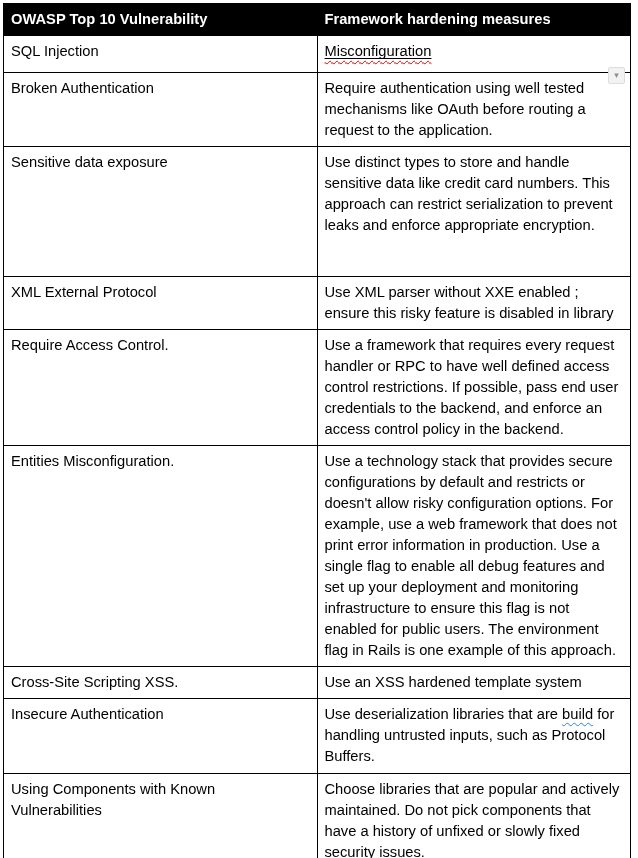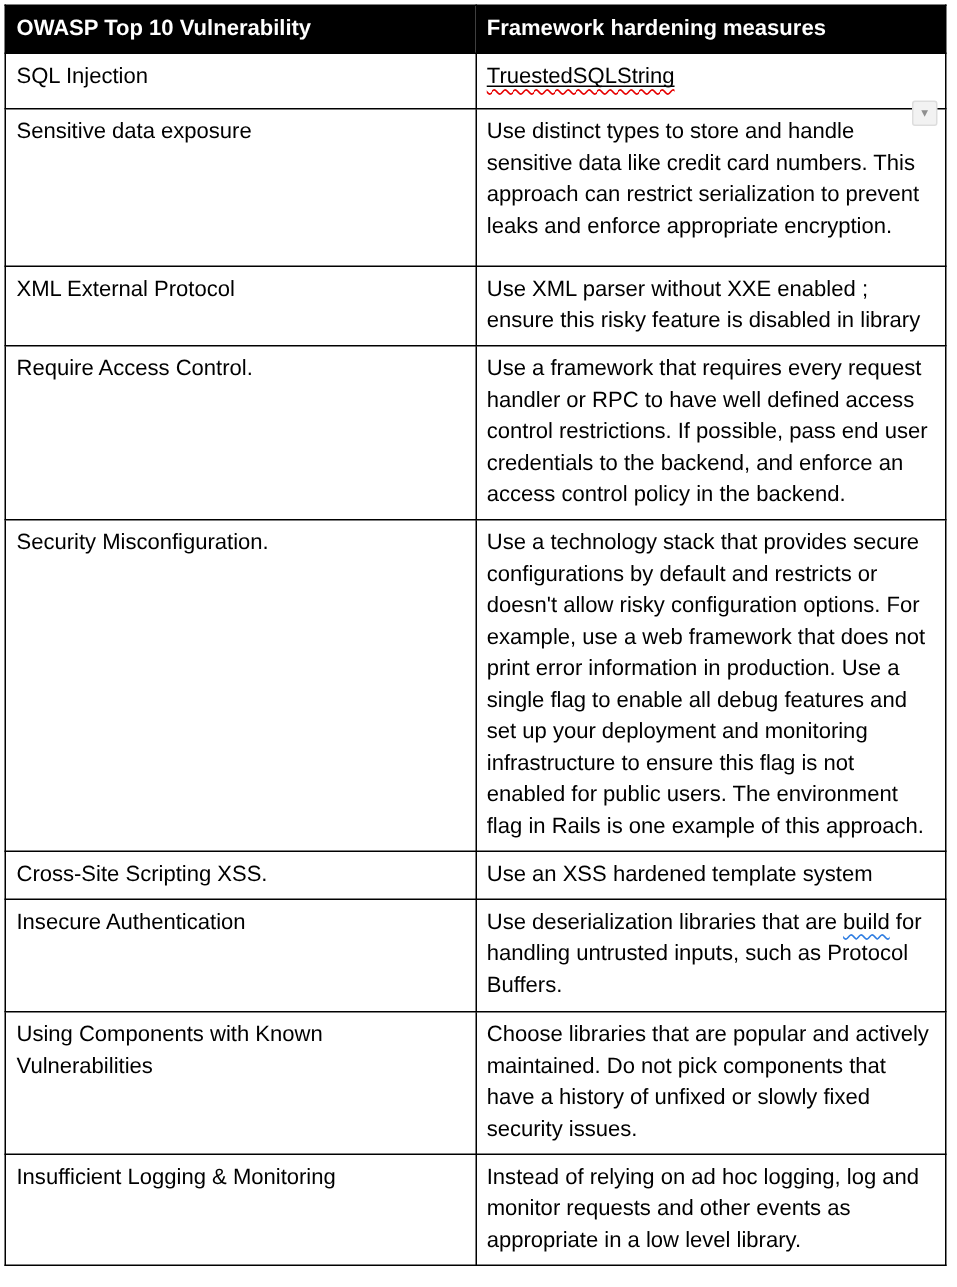--- a/index.html
+++ b/index.html
@@ -35,21 +35,21 @@
   }
   .vuln-table th {
     background: #000000;
     color: #ffffff;
     font-weight: bold;
     font-size: 14.7px;
   }
   tr.hdr { height: 30px; }
   tr.r0 { height: 37px; }
   tr.r1 { height: 72px; }
-  tr.r2 { height: 105px; }
+  tr.r2 { height: 130px; }
   tr.r3 { height: 50px; }
   tr.r4 { height: 107px; }
   tr.r5 { height: 190px; }
   tr.r6 { height: 31px; }
   tr.r7 { height: 75px; }
   tr.r8 { height: 87px; }
   tr.r9 { height: 61px; }
 
   .u-line {
     text-decoration: underline solid #000000;
@@ -97,41 +97,45 @@
         <col>
       </colgroup>
     <tbody>
         <tr class="hdr">
       <th>OWASP Top 10 Vulnerability</th>
       <th>Framework hardening measures</th>
     </tr>
 
     <tr class="r0">
       <td>SQL Injection</td>
-      <td><span class="u-line"><span class="sq-red">TruestedSQLString</span></span></td>
+      <td><span class="u-line"><span class="sq-red">Misconfiguration</span></span></td>
     </tr>
 
+    <tr class="r1">
+      <td>Broken Authentication</td>
+      <td>Require authentication using well tested mechanisms like OAuth before routing a request to the application.</td>
+    </tr>
 
     <tr class="r2">
       <td>Sensitive data exposure</td>
       <td>Use distinct types to store and handle sensitive data like credit card numbers. This approach can restrict serialization to prevent leaks and enforce appropriate encryption.</td>
     </tr>
 
     <tr class="r3">
       <td>XML External Protocol</td>
       <td>Use XML parser without XXE enabled ; ensure this risky feature is disabled in library</td>
     </tr>
 
     <tr class="r4">
       <td>Require Access Control.</td>
       <td>Use a framework that requires every request handler or RPC to have well defined access control restrictions. If possible, pass end user credentials to the backend, and enforce an access control policy in the backend.</td>
     </tr>
 
     <tr class="r5">
-      <td>Security Misconfiguration.</td>
+      <td>Entities Misconfiguration.</td>
       <td>Use a technology stack that provides secure configurations by default and restricts or doesn't allow risky configuration options. For example, use a web framework that does not print error information in production. Use a single flag to enable all debug features and set up your deployment and monitoring infrastructure to ensure this flag is not enabled for public users. The environment flag in Rails is one example of this approach.</td>
     </tr>
 
     <tr class="r6">
       <td>Cross-Site Scripting XSS.</td>
       <td>Use an XSS hardened template system</td>
     </tr>
 
     <tr class="r7">
       <td>Insecure Authentication</td>

